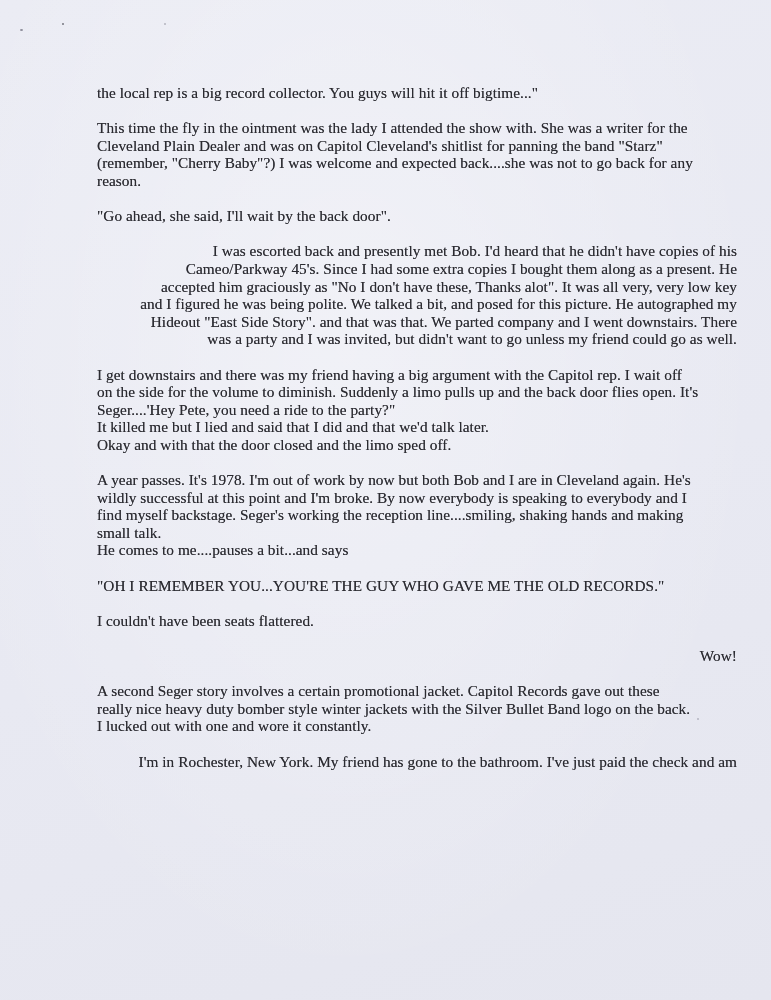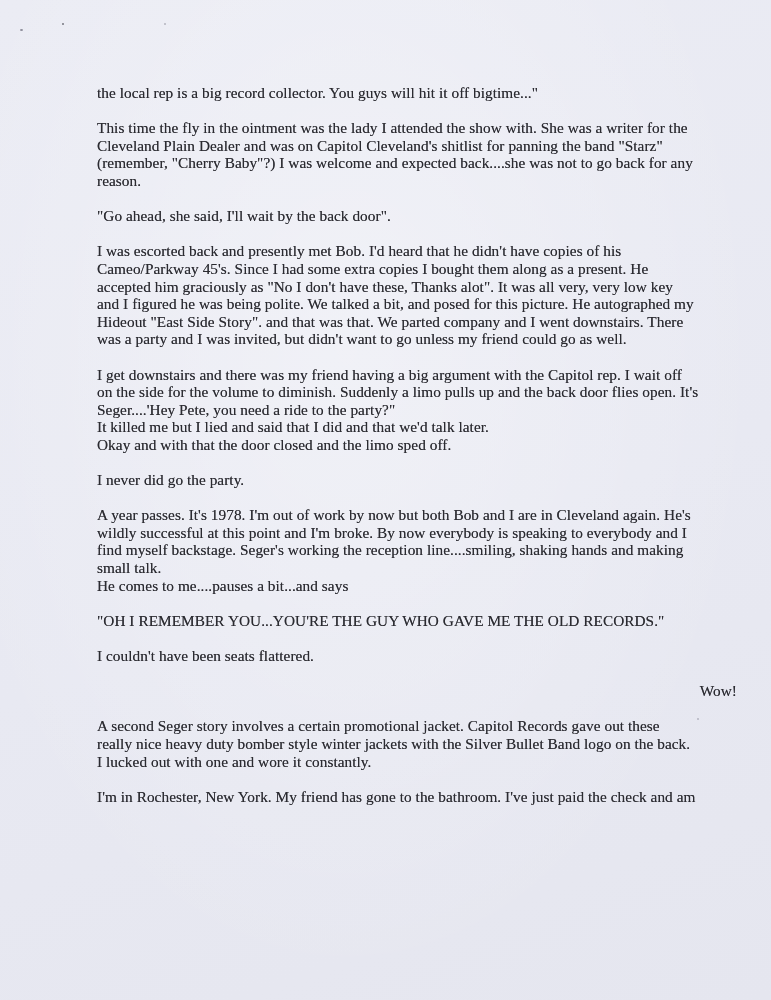--- a/index.html
+++ b/index.html
@@ -55,38 +55,37 @@
   <span class="speck s2"></span>
   <span class="speck s3"></span>
   <span class="speck s4"></span>
   <main class="text-column">
       <p style="color: rgb(43, 43, 49);">the local rep is a big record collector. You guys will hit it off bigtime..."</p>
       <p style="color: rgb(43, 43, 49);">This time the fly in the ointment was the lady I attended the show with. She was a writer for the
 Cleveland Plain Dealer and was on Capitol Cleveland's shitlist for panning the band "Starz"
 (remember, "Cherry Baby"?) I was welcome and expected back....she was not to go back for any
 reason.</p>
       <p style="color: rgb(43, 43, 49);">"Go ahead, she said, I'll wait by the back door".</p>
-      <p style="color: rgb(43, 43, 49);">I was escorted back and presently met Bob. I'd heard that he didn't have copies of his
+      <p style="color: rgb(43, 43, 49); text-align: right;">I was escorted back and presently met Bob. I'd heard that he didn't have copies of his
 Cameo/Parkway 45's. Since I had some extra copies I bought them along as a present. He
 accepted him graciously as "No I don't have these, Thanks alot". It was all very, very low key
 and I figured he was being polite. We talked a bit, and posed for this picture. He autographed my
 Hideout "East Side Story". and that was that. We parted company and I went downstairs. There
 was a party and I was invited, but didn't want to go unless my friend could go as well.</p>
       <p style="color: rgb(43, 43, 49);">I get downstairs and there was my friend having a big argument with the Capitol rep. I wait off
 on the side for the volume to diminish. Suddenly a limo pulls up and the back door flies open. It's
 Seger....'Hey Pete, you need a ride to the party?"
 It killed me but I lied and said that I did and that we'd talk later.
 Okay and with that the door closed and the limo sped off.</p>
-      <p style="color: rgb(43, 43, 49);">I never did go the party.</p>
       <p style="color: rgb(43, 43, 49);">A year passes. It's 1978. I'm out of work by now but both Bob and I are in Cleveland again. He's
 wildly successful at this point and I'm broke. By now everybody is speaking to everybody and I
 find myself backstage. Seger's working the reception line....smiling, shaking hands and making
 small talk.
 He comes to me....pauses a bit...and says</p>
       <p style="color: rgb(43, 43, 49);">"OH I REMEMBER YOU...YOU'RE THE GUY WHO GAVE ME THE OLD RECORDS."</p>
       <p style="color: rgb(43, 43, 49);">I couldn't have been seats flattered.</p>
       <p style="color: rgb(43, 43, 49); text-align: right;">Wow!</p>
       <p style="color: rgb(43, 43, 49);">A second Seger story involves a certain promotional jacket. Capitol Records gave out these
 really nice heavy duty bomber style winter jackets with the Silver Bullet Band logo on the back.
 I lucked out with one and wore it constantly.</p>
-      <p style="color: rgb(43, 43, 49);">I'm in Rochester, New York. My friend has gone to the bathroom. I've just paid the check and am</p>
+      <p style="color: rgb(43, 43, 49); text-align: right;">I'm in Rochester, New York. My friend has gone to the bathroom. I've just paid the check and am</p>
     </main>
 </div>
 
 </body></html>

